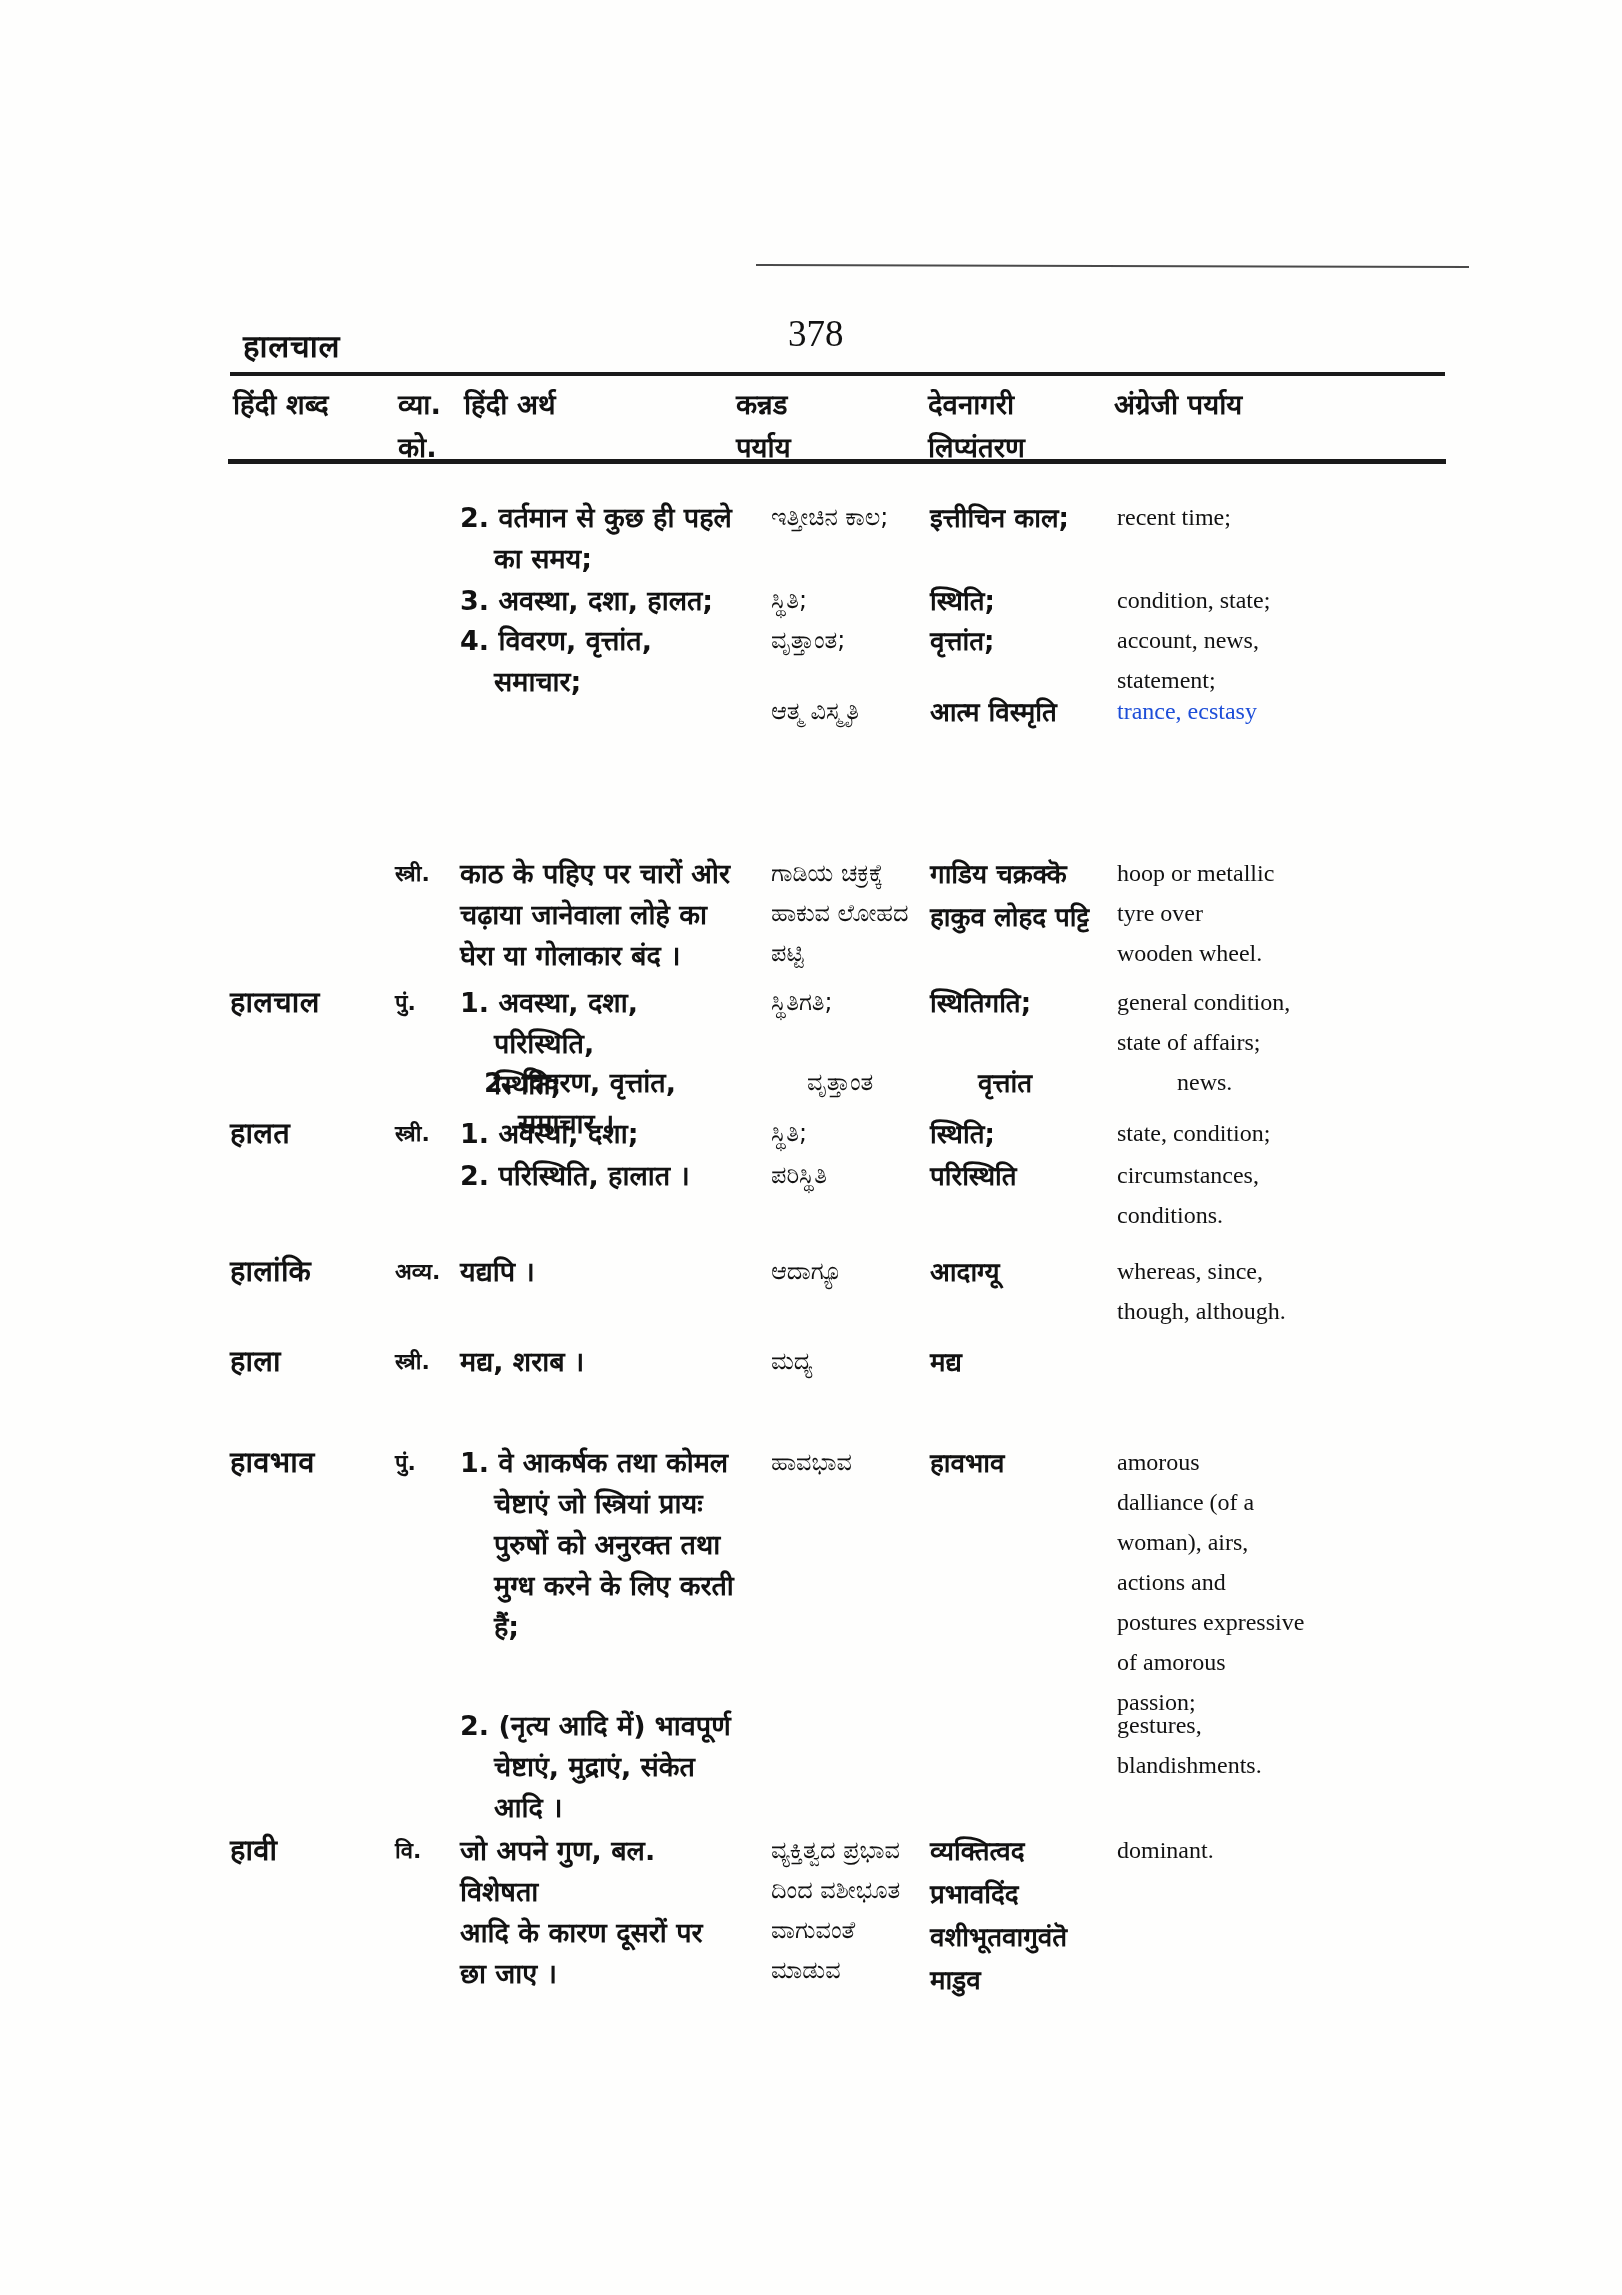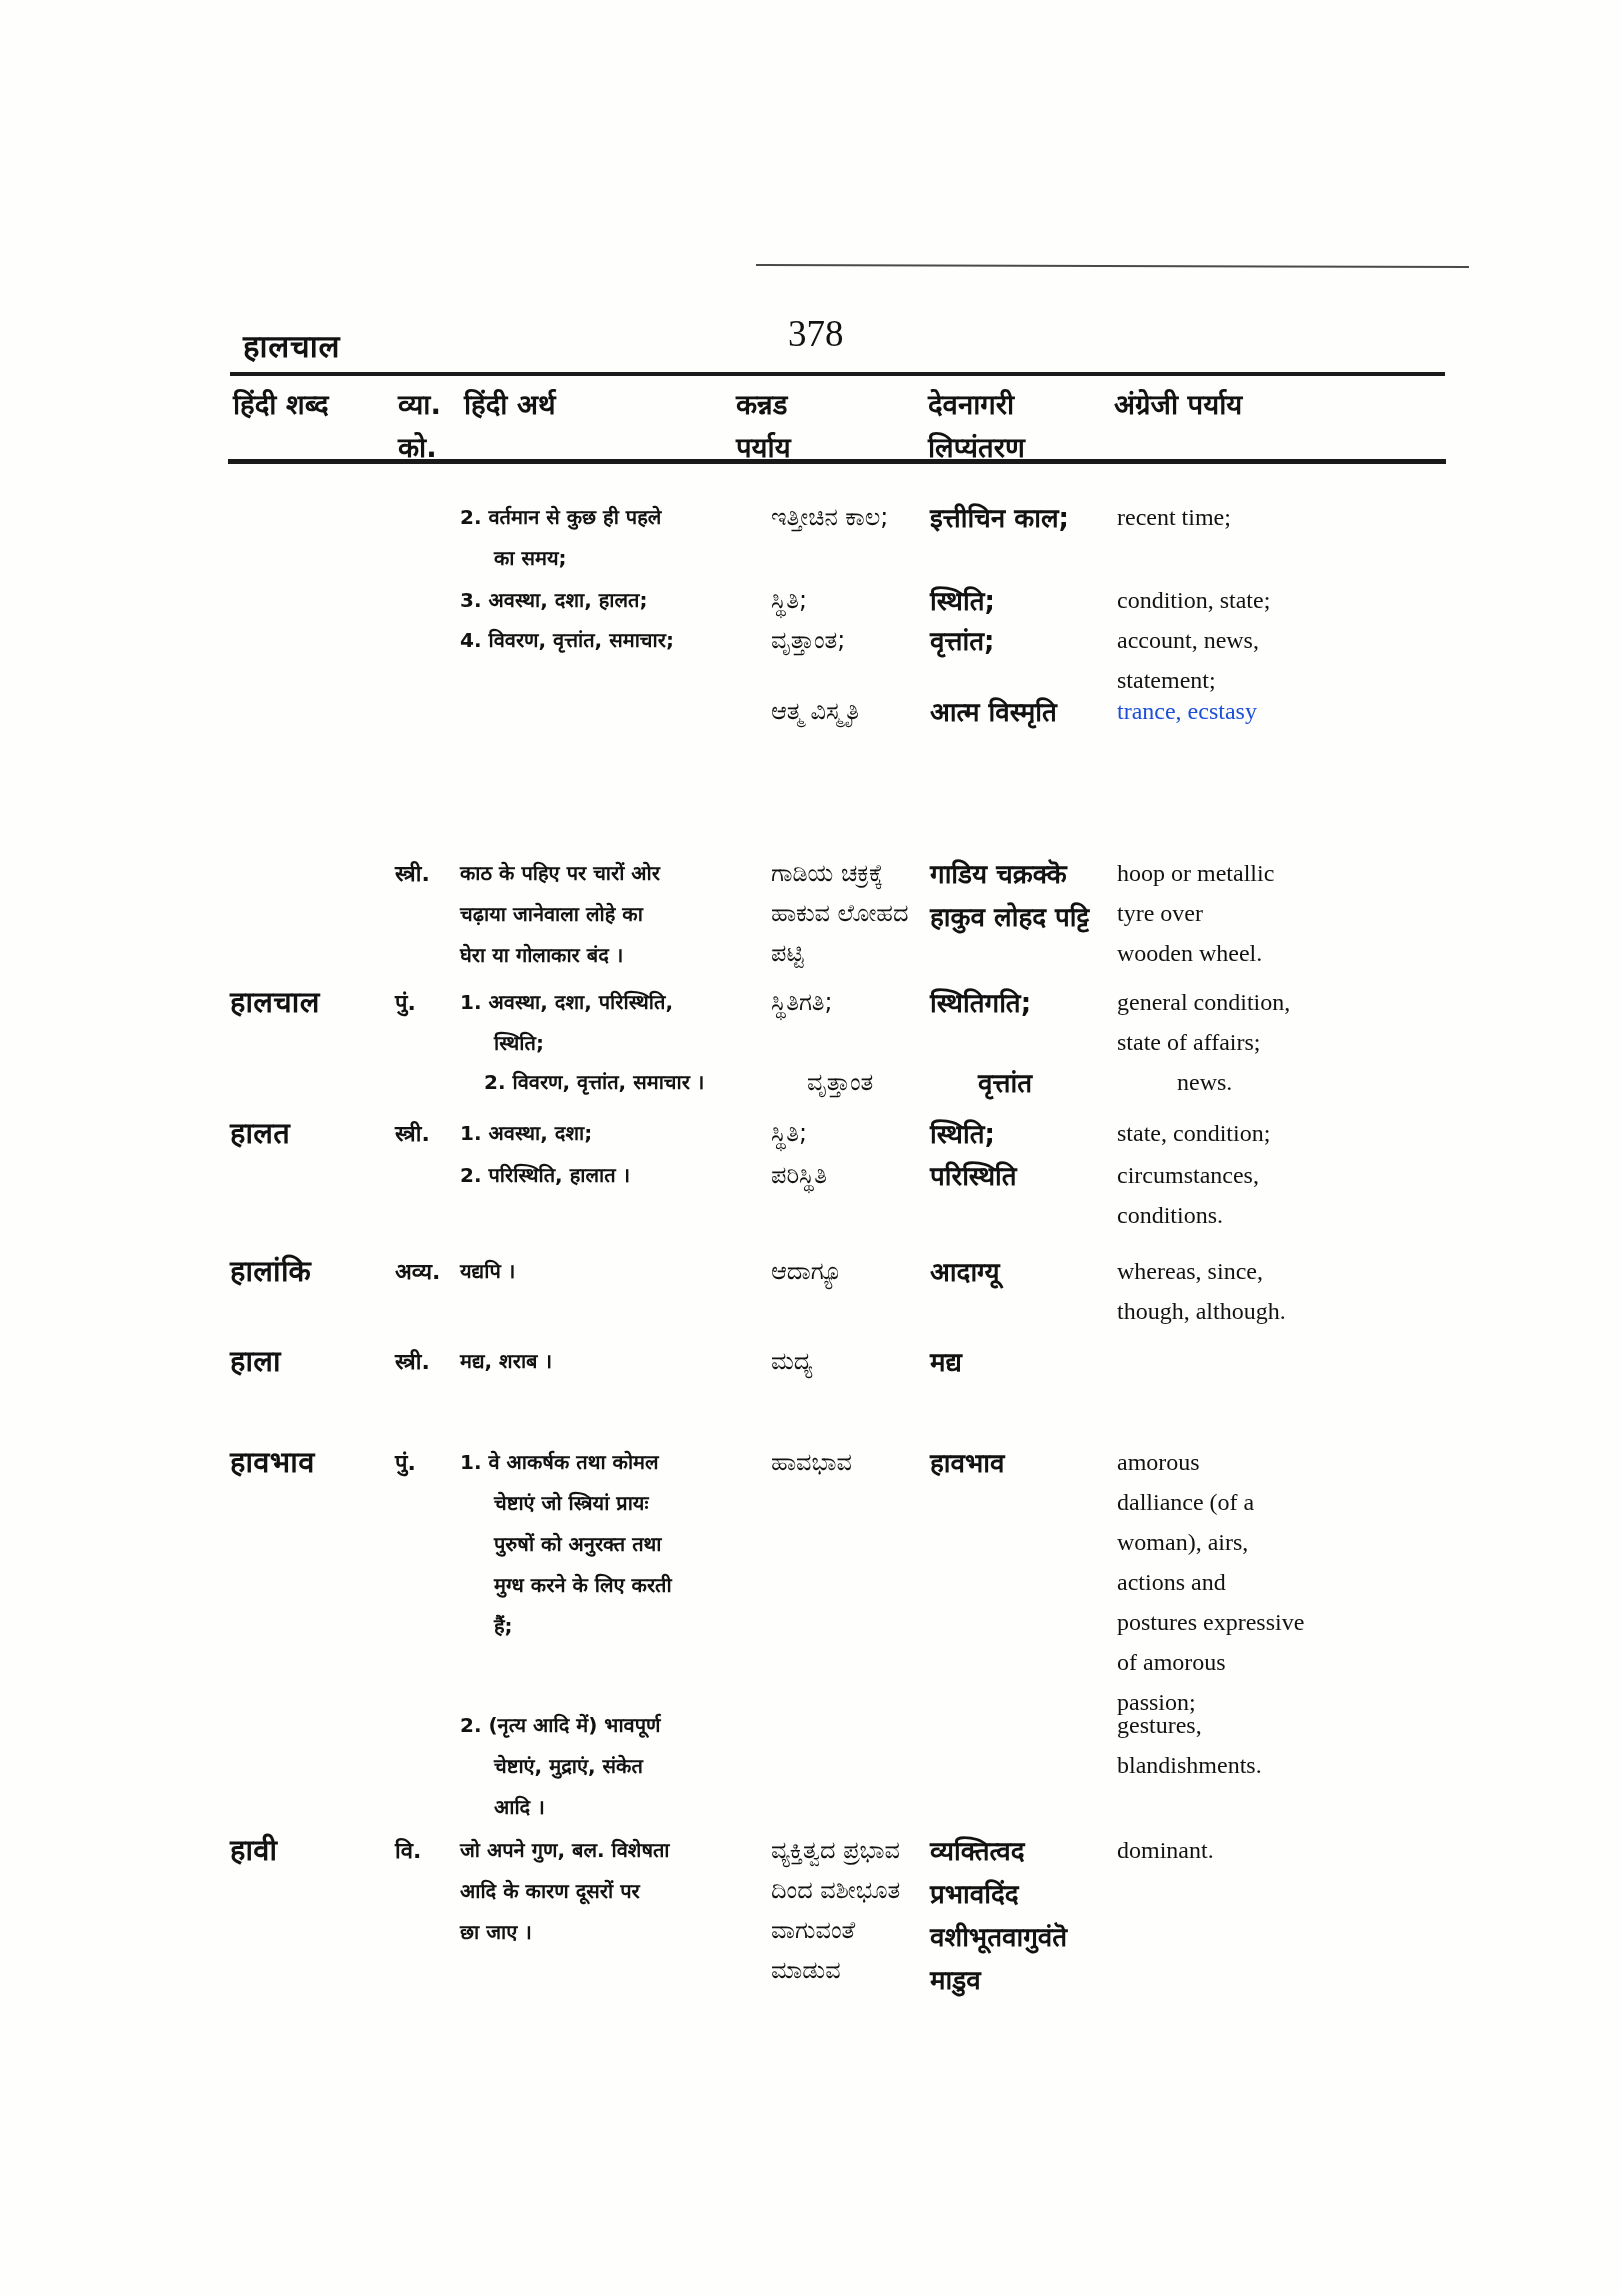--- a/index.html
+++ b/index.html
@@ -42,21 +42,21 @@
   
   .row{
     position:absolute;left:230px;width:1217px;
     display:grid;
     grid-template-columns:165px 65px 275px 195px 187px 329px;
     align-items:start;
   }
   .cell{white-space:pre-line;grid-row:1;}
   .col-hw{grid-column:1;font-size:29px;font-weight:800;line-height:41px;letter-spacing:0.4px;}
   .col-pos{grid-column:2;font-size:22px;font-weight:700;line-height:41px;}
-  .col-hi{grid-column:3;font-size:20px;font-weight:700;line-height:41px;}
+  .col-hi{grid-column:3;font-size:27px;font-weight:700;line-height:41px;}
   .col-ka{grid-column:4;font-size:24px;font-weight:500;line-height:40px;margin-left:36px;}
   .col-de{grid-column:5;font-size:26px;font-weight:600;line-height:43px;}
   .col-en{
     grid-column:6;
     font-family:"Liberation Serif","DejaVu Serif",serif;
     font-size:24px;font-weight:500;line-height:40px;
   }
   .hang .col-hi{padding-left:34px;text-indent:-34px;}
   .faded-en .col-en{color:#1d4ed8;}
 </style>

